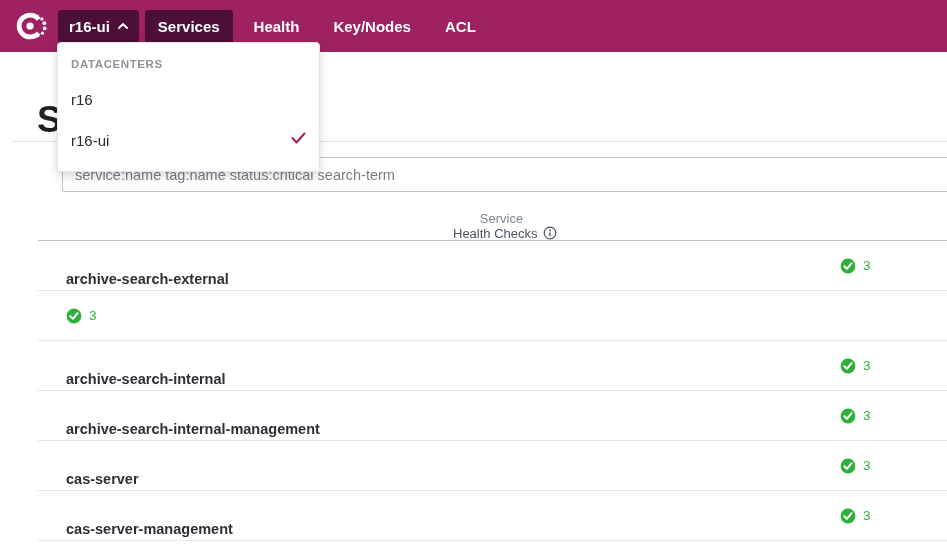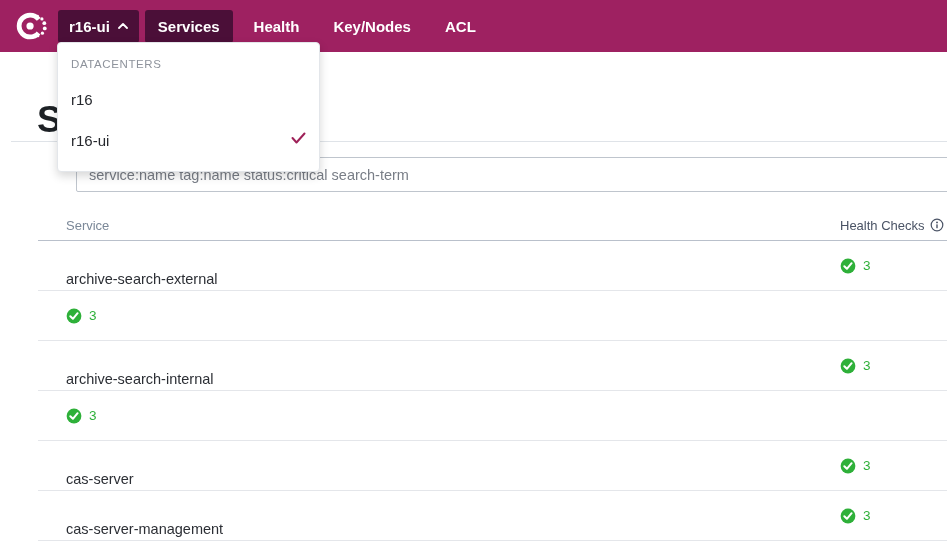--- a/index.html
+++ b/index.html
@@ -26,61 +26,61 @@
   }
   .nav-item.active { background:#4b0f38; }
 
   
   .dc-menu {
     position:absolute; left:57px; top:42px; width:263px; z-index:20;
     background:#fff; border:1px solid #e3e6ea; border-radius:4px;
     box-shadow:0 4px 10px rgba(0,0,0,0.16); padding:8px 0 10px 0;
   }
   .dc-menu-heading {
-    color:#8e939c; font-size:11.5px; font-weight:normal; letter-spacing:0.6px;
+    color:#8e939c; font-size:11.5px; font-weight:bold; letter-spacing:0.6px;
     padding:7px 13px 9px 13px;
   }
   .dc-menu-item {
     font-size:15px; color:#26282d; padding:12px 13px; display:flex;
     justify-content:space-between; cursor:pointer;
   }
 
   
   .page-header {
     margin-left:11px; height:90px; position:relative;
     border-bottom:1px solid #dfe3e8;
   }
   .page-title {
     position:absolute; left:26px; bottom:3px; margin:0;
     font-size:37px; line-height:1; font-weight:bold; color:#1d2125;
   }
 
   
-  .search-wrap { margin-left:52px; margin-top:15px;padding-left:24px; }
+  .search-wrap { margin-left:38px; margin-top:15px;padding-left:24px; }
   .search-input {
     width:calc(947px - 33px); height:35px; border:1px solid #bfc5cd; border-radius:2px;
     padding:0 12px; font-size:14.5px; color:#33363c; font-family:"Liberation Sans", sans-serif;
     outline:none; display:block;
   }
   .search-input::placeholder { color:#797e87; opacity:1; }
 
   
   .svc-table { margin-left:38px; margin-top:19px; }
   .svc-thead {
     display:flex; align-items:center; height:30px;
-    padding:0 10px 0 28px; border-bottom:1px solid #b9c0cb;
+    padding:0 10px 0 28px; border-bottom:1px solid #b9c0cb;flex-direction:column;
   }
   .th-service { flex:1; font-size:13px; color:#7b8898; }
   .th-health { width:97px; font-size:13px; color:#4a5365; display:flex; align-items:flex-start; gap:5px; white-space:nowrap; }
   .svc-row {
     display:flex; align-items:center; height:50px;
     padding:0 10px 0 28px; border-bottom:1px solid #e4e6ea; cursor:pointer;
   }
   .svc-row:first-of-type { height:55px; }
-  .svc-name { flex:1; font-weight:normal; font-size:14.5px; color:#2c2f35;margin-top:27px; }
+  .svc-name { flex:1; font-weight:bold; font-size:14.5px; color:#2c2f35;margin-top:27px; }
   .cell-health { width:97px; display:flex; align-items:center; gap:7px; }
   .hc-count { color:#2eb039; font-size:13.5px; }
 </style>
 </head>
 <body>
 
 <header class="navbar">
   <div class="logo-box">
     <svg width="38" height="38" viewBox="0 0 40 40" aria-hidden="true">
       <circle cx="19" cy="20" r="11.5" fill="none" stroke="#ffffff" stroke-width="5" stroke-dasharray="56.5 15.7" stroke-dashoffset="-7.8"></circle>
@@ -170,20 +170,21 @@
     <span class="svc-name">archive-search-internal</span>
     <span class="cell-health">
       <svg width="16" height="16" viewBox="0 0 16 16">
           <circle cx="8" cy="8" r="7.4" fill="#2eb039"></circle>
           <polyline points="4.3,8.2 6.9,10.8 11.6,5.2" fill="none" stroke="#ffffff" stroke-width="2" stroke-linecap="round" stroke-linejoin="round"></polyline>
         </svg>
       <span class="hc-count">3</span>
     </span>
   </div>
   <div class="svc-row">
+    <span class="svc-name">archive-search-internal-management</span>
     <span class="cell-health">
       <svg width="16" height="16" viewBox="0 0 16 16">
           <circle cx="8" cy="8" r="7.4" fill="#2eb039"></circle>
           <polyline points="4.3,8.2 6.9,10.8 11.6,5.2" fill="none" stroke="#ffffff" stroke-width="2" stroke-linecap="round" stroke-linejoin="round"></polyline>
         </svg>
       <span class="hc-count">3</span>
     </span>
   </div>
   <div class="svc-row">
     <span class="svc-name">cas-server</span>

